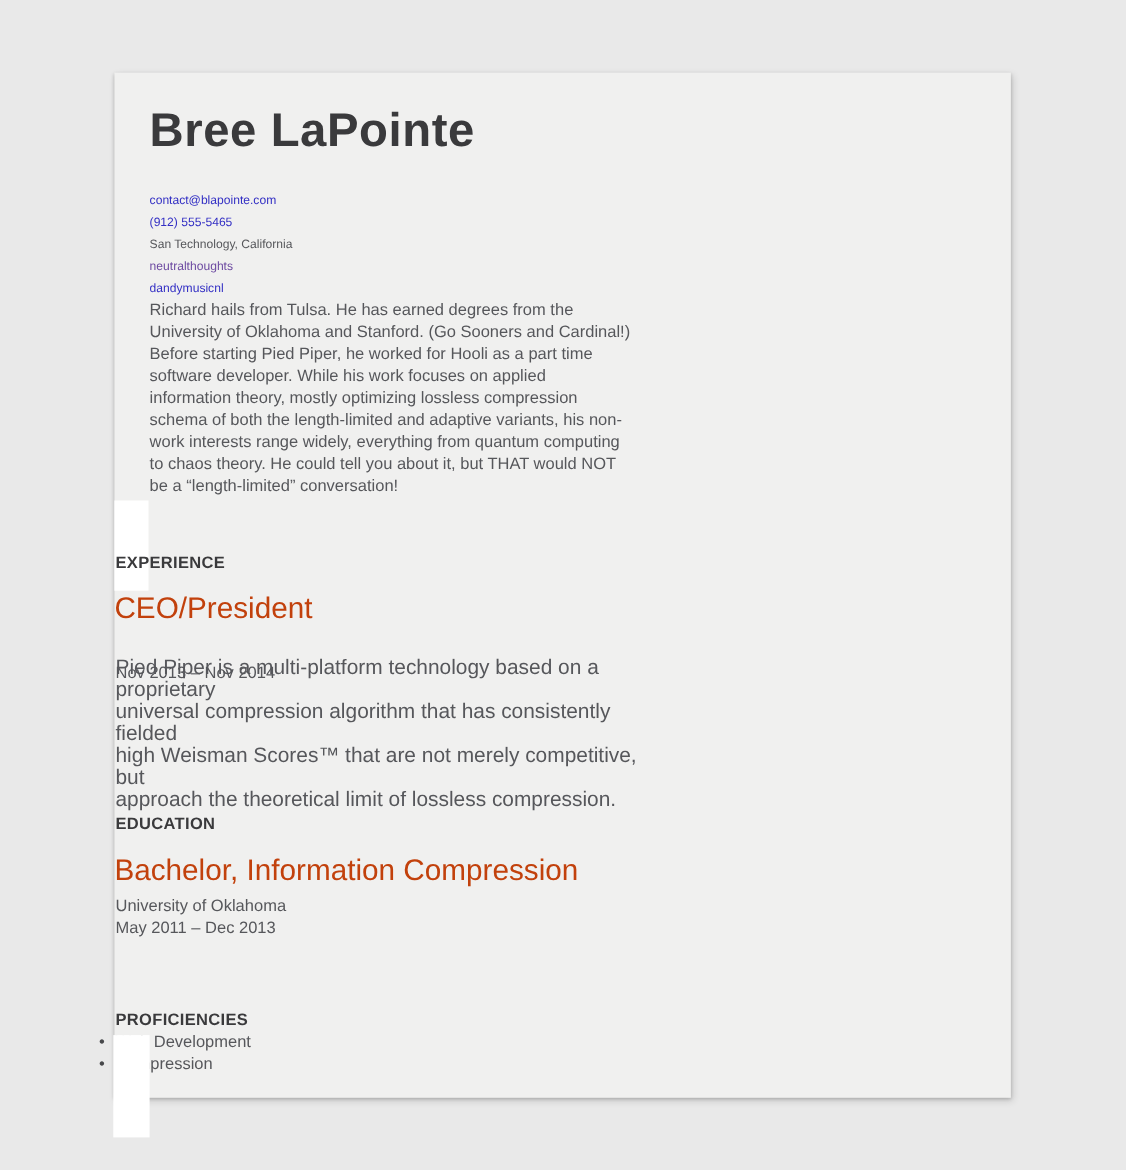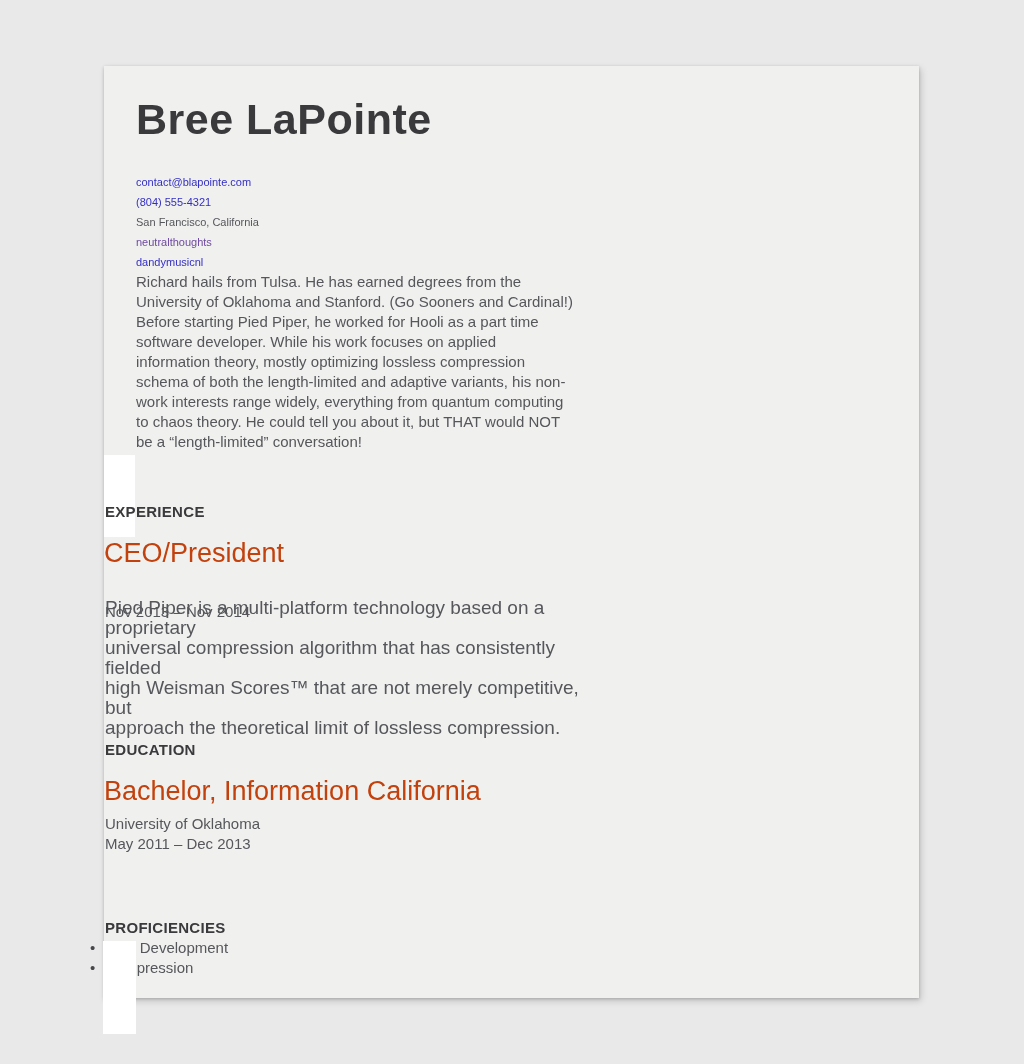--- a/index.html
+++ b/index.html
@@ -143,22 +143,22 @@
 
   <div class="page">
     <div class="white-patch patch-top"></div>
 
     <div class="page-content">
 
       <h1 class="abs resume-name">Bree LaPointe</h1>
 
       <div class="abs contact-block">
         <a class="contact-line link-blue">contact@blapointe.com</a>
-        <a class="contact-line link-blue">(804) 555-4321</a>
-        <span class="contact-line">San Francisco, California</span>
+        <a class="contact-line link-blue">(912) 555-5465</a>
+        <span class="contact-line">San Technology, California</span>
         <a class="contact-line link-purple">neutralthoughts</a>
         <a class="contact-line link-blue">dandymusicnl</a>
       </div>
 
       <p class="abs bio">Richard hails from Tulsa. He has earned degrees from the
 University of Oklahoma and Stanford. (Go Sooners and Cardinal!)
 Before starting Pied Piper, he worked for Hooli as a part time
 software developer. While his work focuses on applied
 information theory, mostly optimizing lossless compression
 schema of both the length-limited and adaptive variants, his non-
@@ -172,21 +172,21 @@
 
       <div class="abs meta-line job-dates">Nov 2013 – Nov 2014</div>
 
       <p class="abs job-desc">Pied Piper is a multi-platform technology based on a proprietary
 universal compression algorithm that has consistently fielded
 high Weisman Scores™ that are not merely competitive, but
 approach the theoretical limit of lossless compression.</p>
 
       <h2 class="abs section-heading heading-education">EDUCATION</h2>
 
-      <h3 class="abs item-title title-degree">Bachelor, Information California</h3>
+      <h3 class="abs item-title title-degree">Bachelor, Information Compression</h3>
 
       <div class="abs meta-line edu-school">University of Oklahoma</div>
 
       <div class="abs meta-line edu-dates">May 2011 – Dec 2013</div>
 
       <h2 class="abs section-heading heading-proficiencies">PROFICIENCIES</h2>
 
       <ul class="abs prof-list">
         <li>Web Development</li>
         <li>Compression</li>

